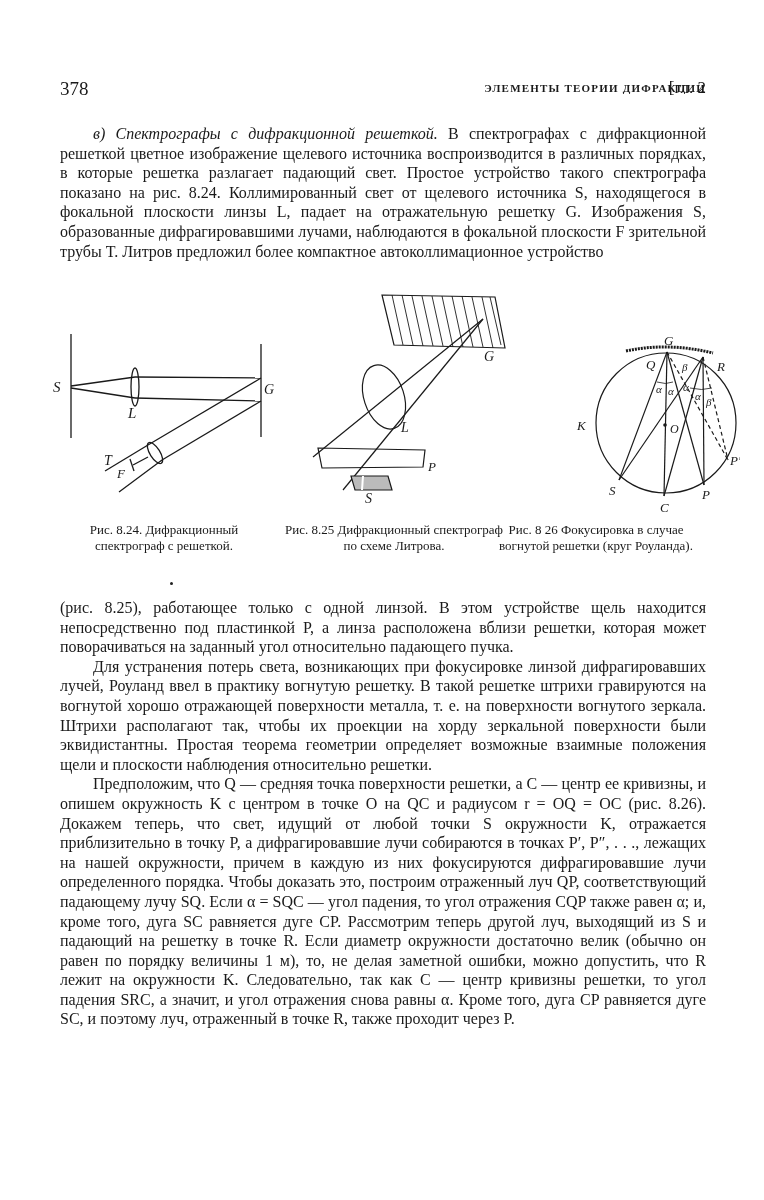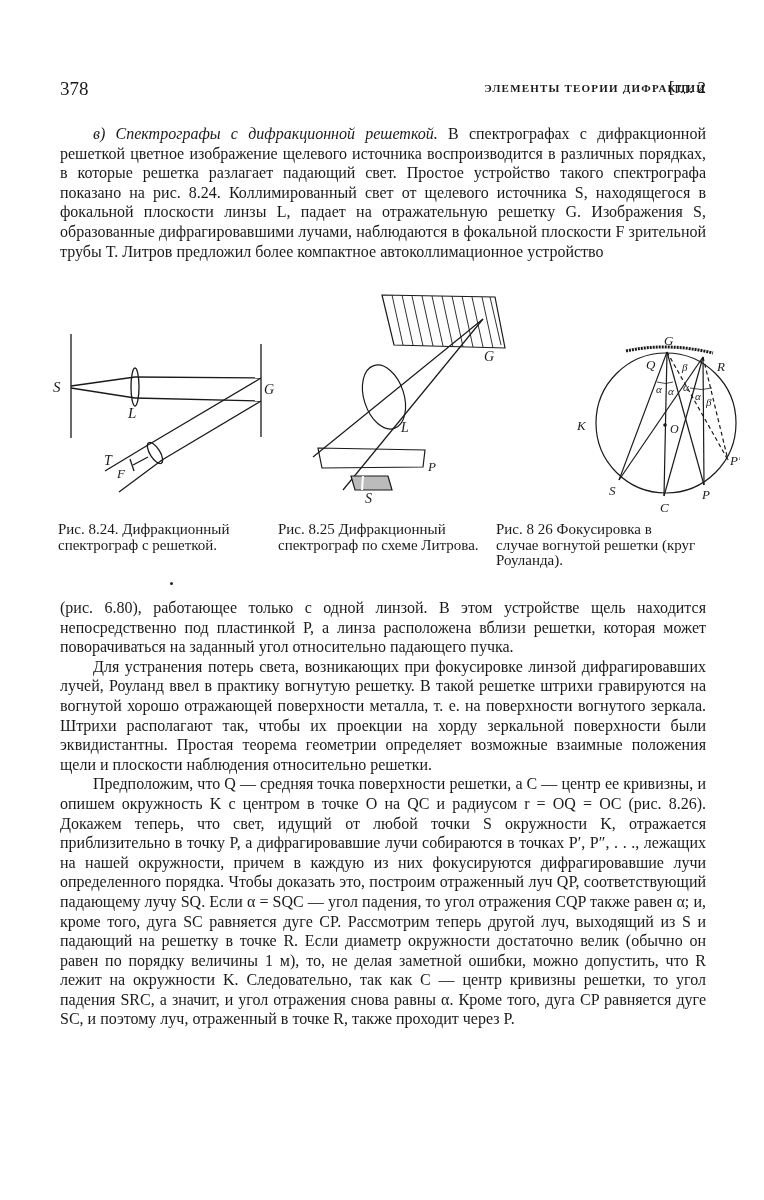--- a/index.html
+++ b/index.html
@@ -13,21 +13,21 @@
   .header .chap { position: absolute; right: 0; top: 0; font-size: 17px; }
   .text { position: absolute; left: 60px; width: 646px; font-size: 16px; line-height: 19.6px;
           text-align: justify; }
   .text p { margin: 0; text-indent: 33px; }
   .text p.noindent { text-indent: 0; }
   .it { font-style: italic; }
   .block1 { top: 124px; }
   .block2 { top: 598px; }
   .figs { position: absolute; top: 285px; left: 40px; width: 700px; height: 235px; }
   .fig { position: absolute; top: 0; }
-  .caption { position: absolute; top: 522px; font-size: 15px; line-height: 15.5px; }
+  .caption { position: absolute; top: 522px; font-size: 13px; line-height: 15.5px; text-align: center; }
   .cap1 { left: 58px; width: 212px; }
   .cap2 { left: 278px; width: 232px; }
   .cap3 { left: 496px; width: 200px; }
   .dot { position: absolute; left: 170px; top: 582px; width: 3px; height: 3px; background: #222; border-radius: 50%; }
   svg text { font-family: "Liberation Serif", "DejaVu Serif", serif; font-style: italic; fill: #1a1a1a; }
 </style>
 </head>
 <body>
 
 <div class="page">
@@ -130,18 +130,18 @@
       <text x="186" y="121" font-size="11">β</text>
     </svg>
   </div>
 
   <div class="caption cap1">Рис. 8.24. Дифракционный спектрограф с решеткой.</div>
   <div class="caption cap2">Рис. 8.25 Дифракционный спектрограф по схеме Литрова.</div>
   <div class="caption cap3">Рис. 8 26 Фокусировка в случае вогнутой решетки (круг Роуланда).</div>
   <div class="dot"></div>
 
   <div class="text block2">
-    <p class="noindent">(рис. 6.80), работающее только с одной линзой. В этом устройстве щель находится непосредственно под пластинкой P, а линза расположена вблизи решетки, которая может поворачиваться на заданный угол относительно падающего пучка.</p>
+    <p class="noindent">(рис. 8.25), работающее только с одной линзой. В этом устройстве щель находится непосредственно под пластинкой P, а линза расположена вблизи решетки, которая может поворачиваться на заданный угол относительно падающего пучка.</p>
     <p>Для устранения потерь света, возникающих при фокусировке линзой дифрагировавших лучей, Роуланд ввел в практику вогнутую решетку. В такой решетке штрихи гравируются на вогнутой хорошо отражающей поверхности металла, т. е. на поверхности вогнутого зеркала. Штрихи располагают так, чтобы их проекции на хорду зеркальной поверхности были эквидистантны. Простая теорема геометрии определяет возможные взаимные положения щели и плоскости наблюдения относительно решетки.</p>
     <p>Предположим, что Q — средняя точка поверхности решетки, а C — центр ее кривизны, и опишем окружность K с центром в точке O на QC и радиусом r = OQ = OC (рис. 8.26). Докажем теперь, что свет, идущий от любой точки S окружности K, отражается приблизительно в точку P, а дифрагировавшие лучи собираются в точках P′, P″, . . ., лежащих на нашей окружности, причем в каждую из них фокусируются дифрагировавшие лучи определенного порядка. Чтобы доказать это, построим отраженный луч QP, соответствующий падающему лучу SQ. Если α = SQC — угол падения, то угол отражения CQP также равен α; и, кроме того, дуга SC равняется дуге CP. Рассмотрим теперь другой луч, выходящий из S и падающий на решетку в точке R. Если диаметр окружности достаточно велик (обычно он равен по порядку величины 1 м), то, не делая заметной ошибки, можно допустить, что R лежит на окружности K. Следовательно, так как C — центр кривизны решетки, то угол падения SRC, а значит, и угол отражения снова равны α. Кроме того, дуга CP равняется дуге SC, и поэтому луч, отраженный в точке R, также проходит через P.</p>
   </div>
 
 </div>
 
 </body></html>

